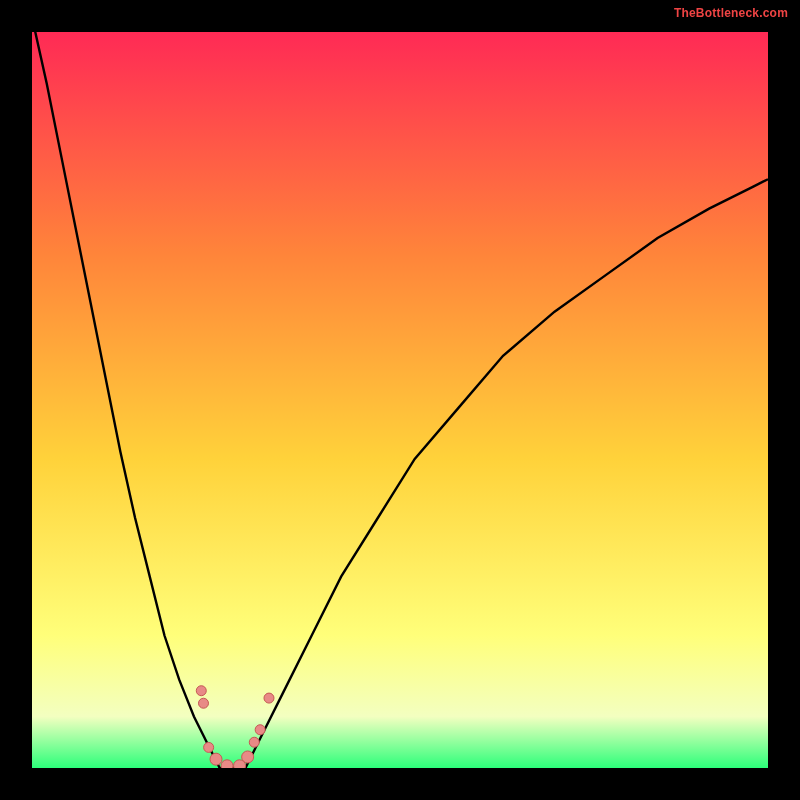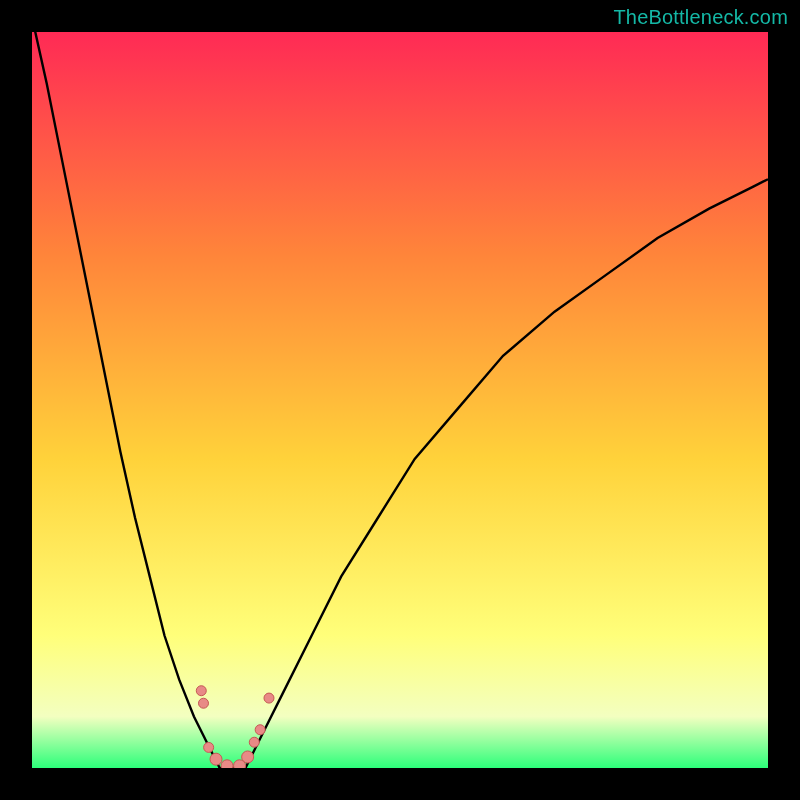--- a/index.html
+++ b/index.html
@@ -14,23 +14,23 @@
   .stage {
     position: relative;
     width: 800px;
     height: 800px;
     background: #000;
   }
   .watermark {
     position: absolute;
     top: 6px;
     right: 12px;
-    color: #14b8a6;
-    font-size: 20px;
-    font-weight: 400;
+    color: #ef4444;
+    font-size: 12px;
+    font-weight: 700;
     letter-spacing: 0.2px;
     z-index: 5;
   }
   .plot-frame {
     position: absolute;
     left: 32px;
     top: 32px;
     width: 736px;
     height: 736px;
     background: #000;

